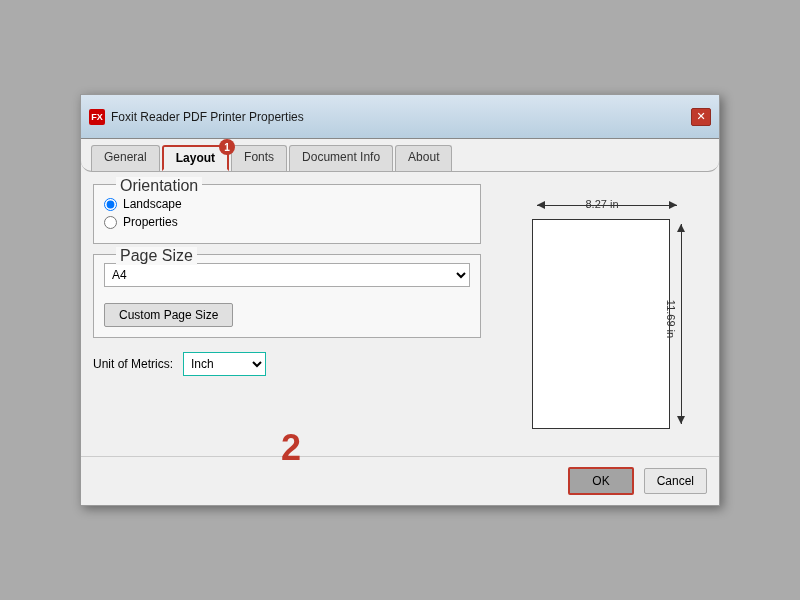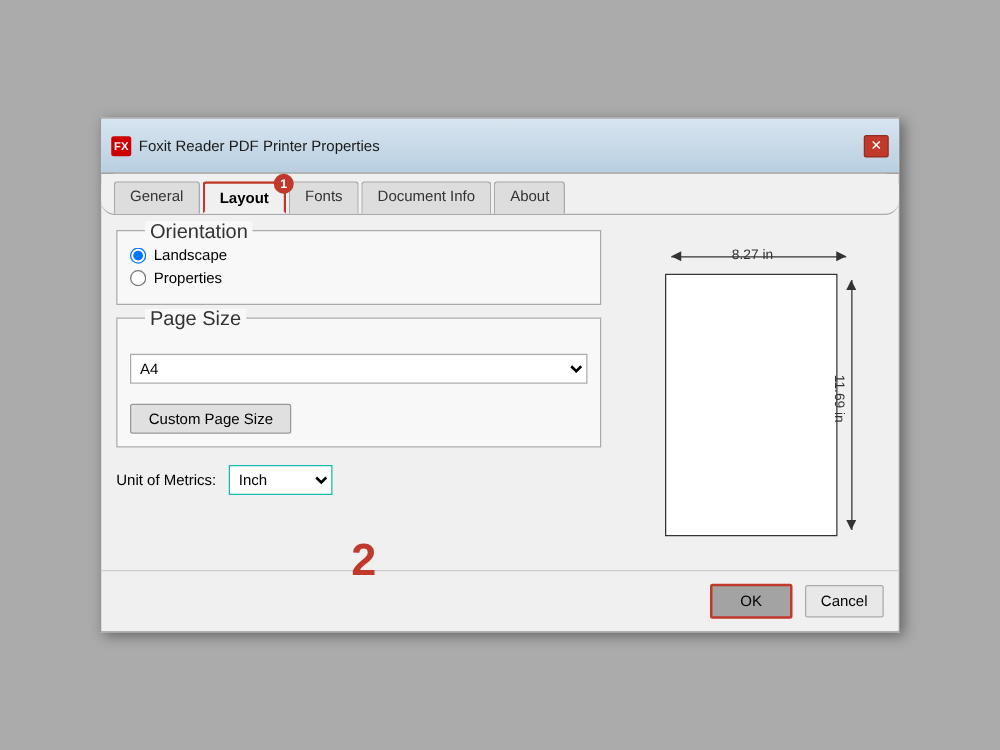--- a/index.html
+++ b/index.html
@@ -142,21 +142,21 @@
       margin: 4px 0;
     }
     .radio-row input[type=radio] {
       cursor: pointer;
     }
     .radio-row label {
       font-size: 12px;
       cursor: pointer;
     }
     .select-row {
-      margin-top: 20px;
+      margin-top: 0;
     }
     select {
       width: 100%;
       padding: 3px;
       font-size: 12px;
       border: 1px solid #aaa;
       background: white;
     }
     .custom-page-btn {
       margin-top: 16px;

